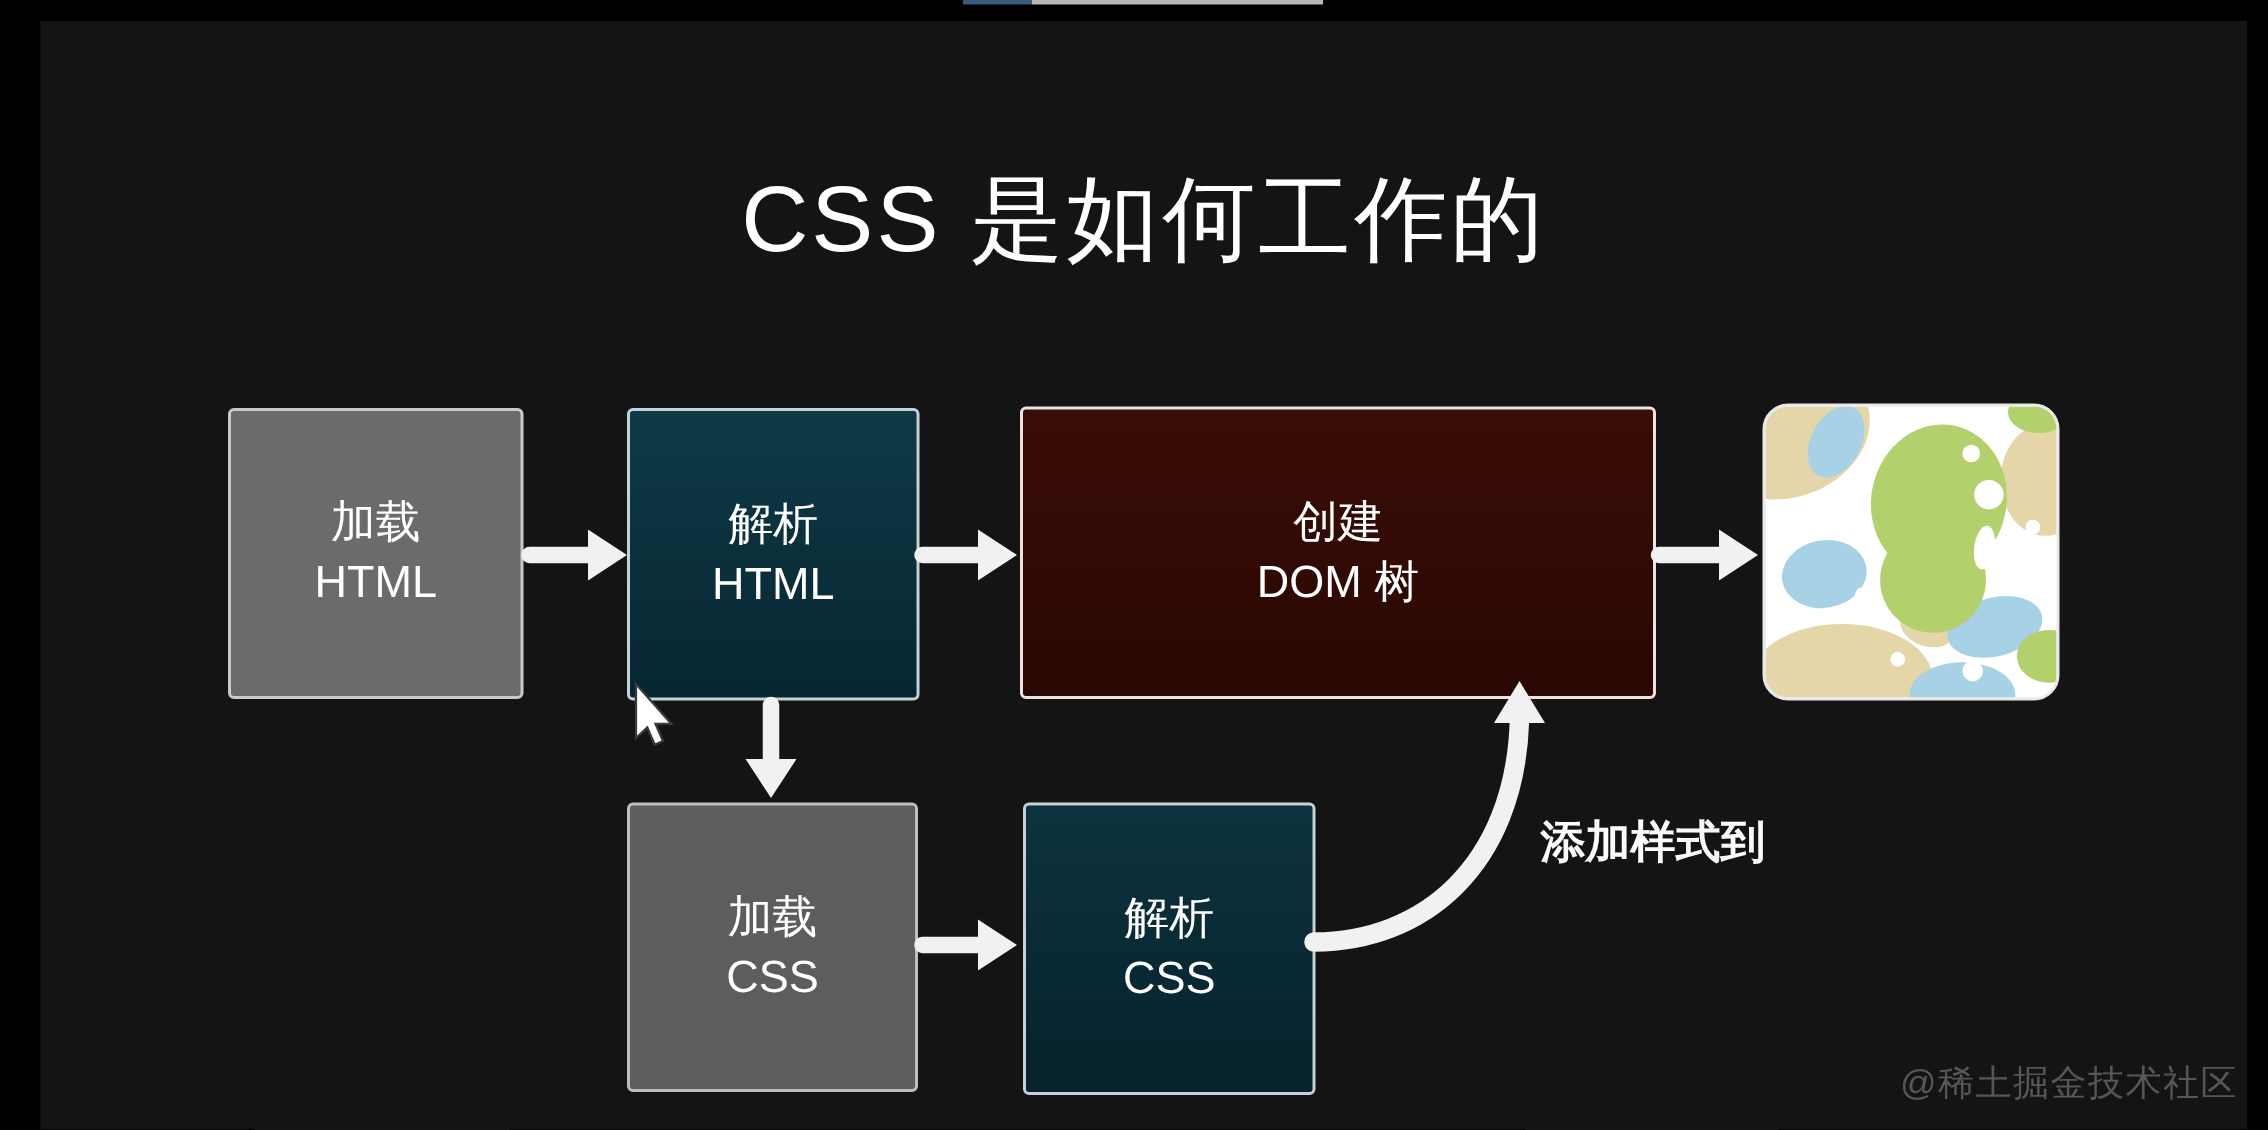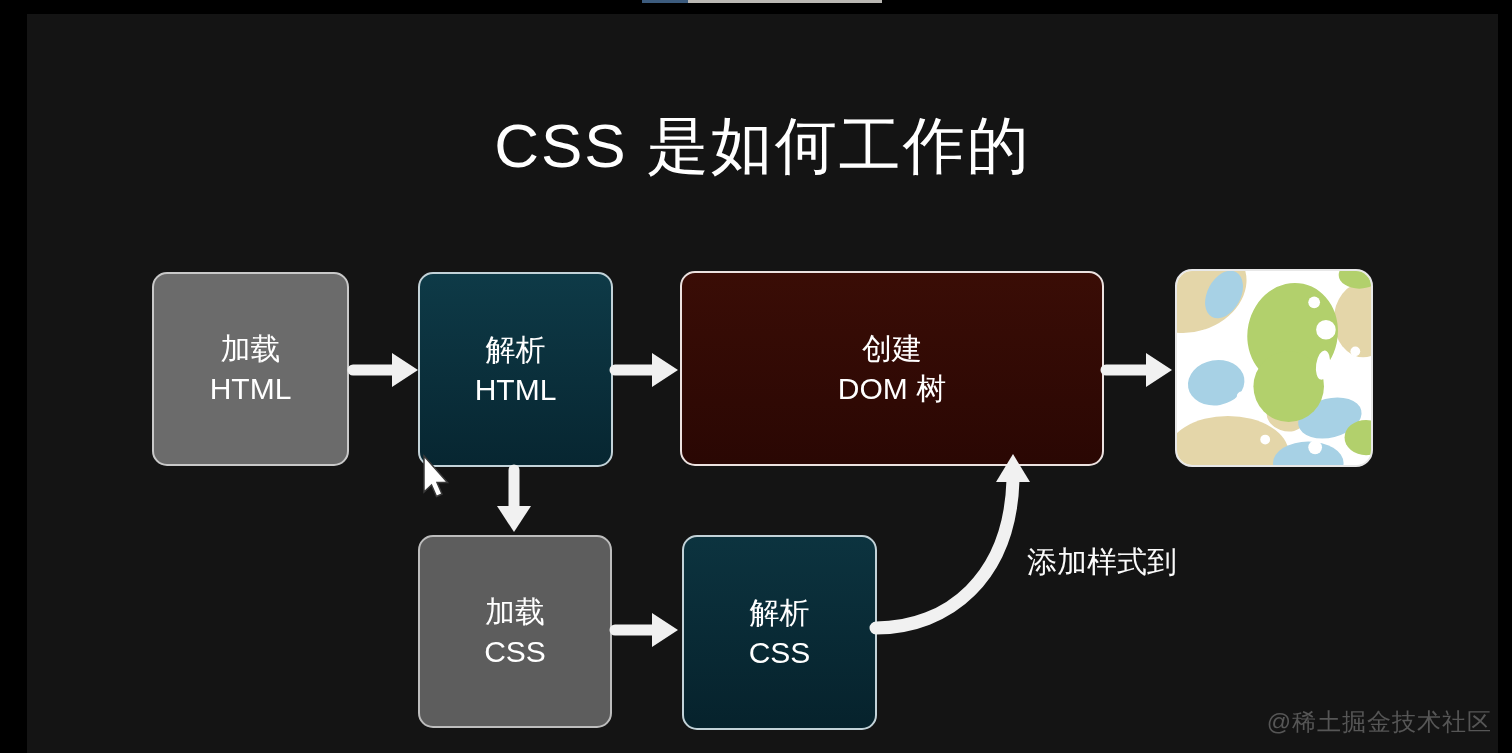--- a/index.html
+++ b/index.html
@@ -6,38 +6,38 @@
   .frame{position:relative;width:1512px;height:753px;background:#000;overflow:hidden;
          font-family:"Liberation Sans","DejaVu Sans",sans-serif;}
   
   .progress-watched{position:absolute;left:642px;top:0;width:46px;height:3px;background:#3c5b7d;}
   .progress-buffered{position:absolute;left:688px;top:0;width:194px;height:3px;background:#b9b7b2;}
   
   .slide{position:absolute;left:27px;top:14px;width:1471px;height:739px;background:#141414;}
   .title{position:absolute;left:0;top:90px;width:1471px;text-align:center;color:#ffffff;
          font-size:62px;font-weight:500;letter-spacing:2px;margin:0;}
   
-  .node{position:absolute;border:2px solid #c4c4c4;border-radius:15px;box-sizing:border-box;
+  .node{position:absolute;border:2px solid #c4c4c4;border-radius:4px;box-sizing:border-box;
         display:flex;flex-direction:column;align-items:center;justify-content:center;
         color:#fff;font-size:30px;font-weight:500;line-height:40px;text-align:center;}
   .node-load-html {left:125px;top:258px;width:197px;height:194px;background:#6b6b6b;border-color:#c9c9c9;}
   .node-parse-html{left:391px;top:258px;width:195px;height:195px;
                    background:linear-gradient(180deg,#0e3a47 0%,#072631 100%);border-color:#c2d2d8;}
   .node-create-dom{left:653px;top:257px;width:424px;height:195px;
                    background:linear-gradient(180deg,#3a0d06 0%,#2a0703 100%);border-color:#ece2e0;align-items:center;}
   .node-load-css  {left:391px;top:521px;width:194px;height:193px;background:#5d5d5d;border-color:#bdbdbd;}
   .node-parse-css {left:655px;top:521px;width:195px;height:195px;
                    background:linear-gradient(180deg,#0c333f 0%,#06222c 100%);border-color:#c2d2d8;}
   .node-display   {left:1148px;top:255px;width:198px;height:198px;background:#ffffff;
                    border-color:#e8e8e8;border-radius:17px;overflow:hidden;}
   .node-display .blobs{position:absolute;left:0;top:0;width:100%;height:100%;}
   .node-display .display-label{position:relative;color:#111;font-size:31px;font-weight:700;
                    letter-spacing:1px;}
   .edge-label{position:absolute;left:975px;top:529px;width:200px;text-align:center;color:#fbfbfb;
-              font-size:30px;font-weight:400;line-height:38px;}
+              font-size:30px;font-weight:700;line-height:38px;}
   .watermark{position:absolute;right:6px;top:692px;color:#565656;font-size:24px;letter-spacing:1px;}
   .overlay{position:absolute;left:0;top:0;width:1512px;height:753px;pointer-events:none;}
 </style>
 </head>
 <body>
 
 <div class="frame">
 
   <div class="progress-watched"></div>
   <div class="progress-buffered"></div>

